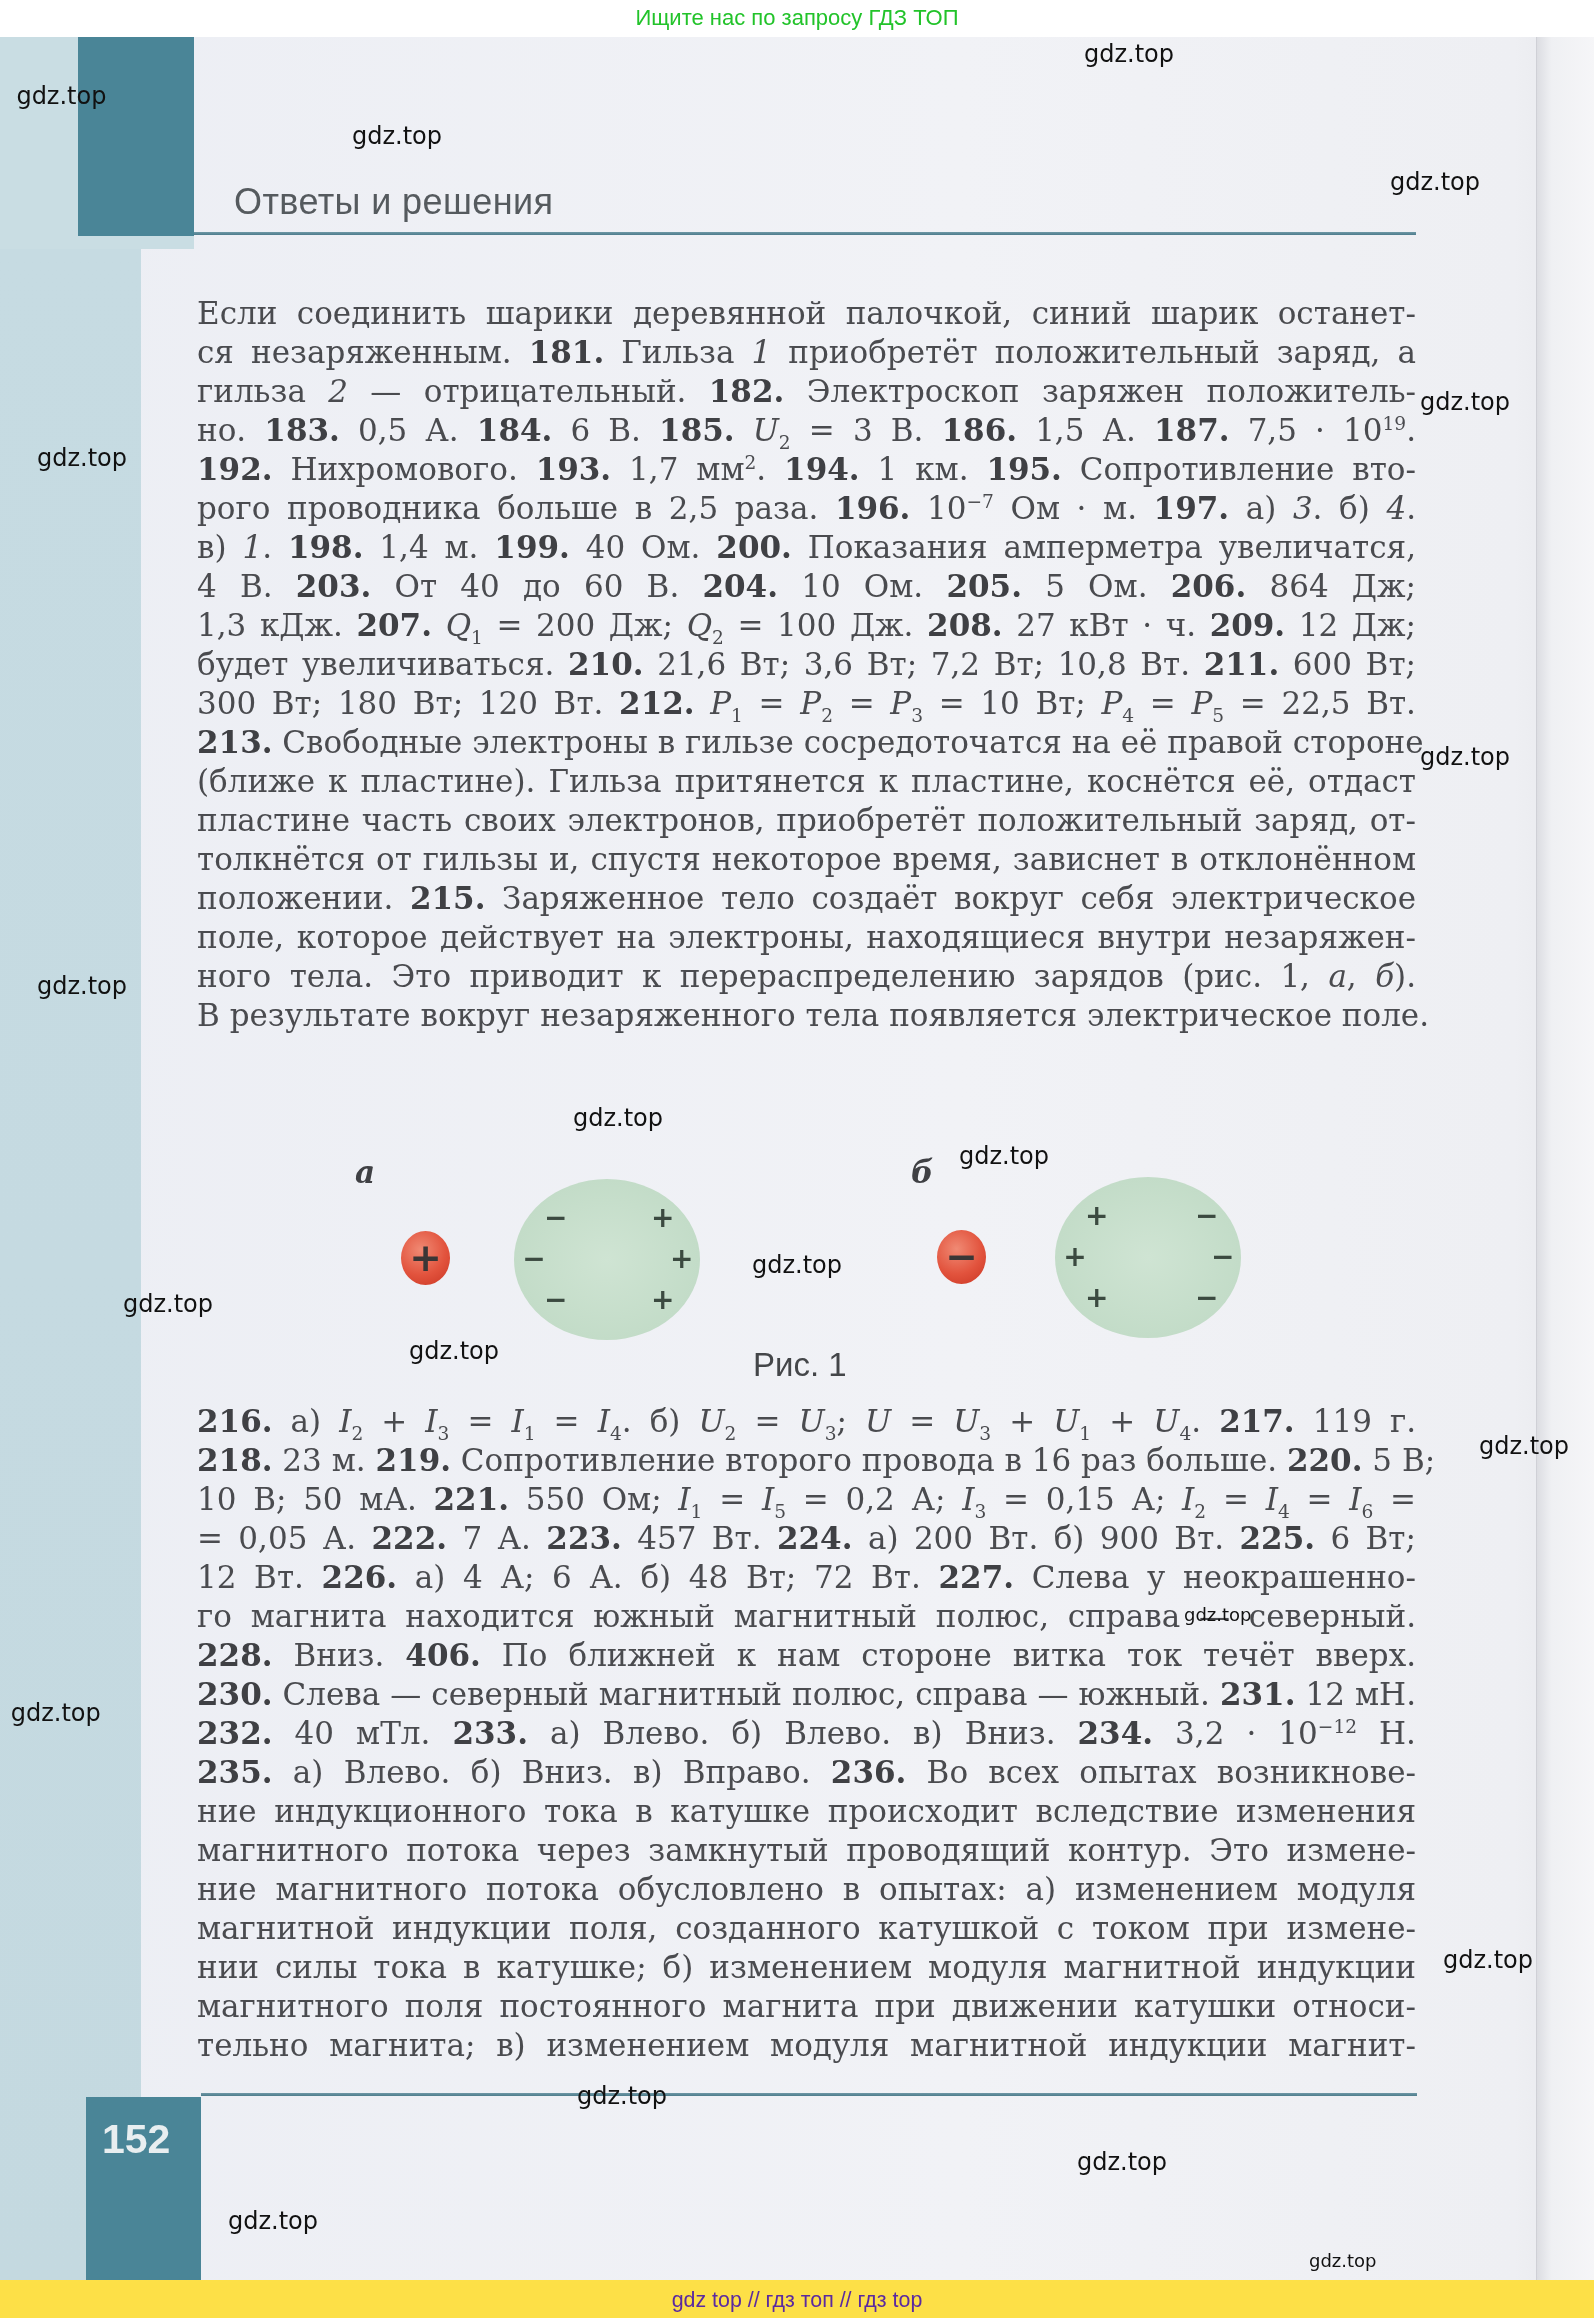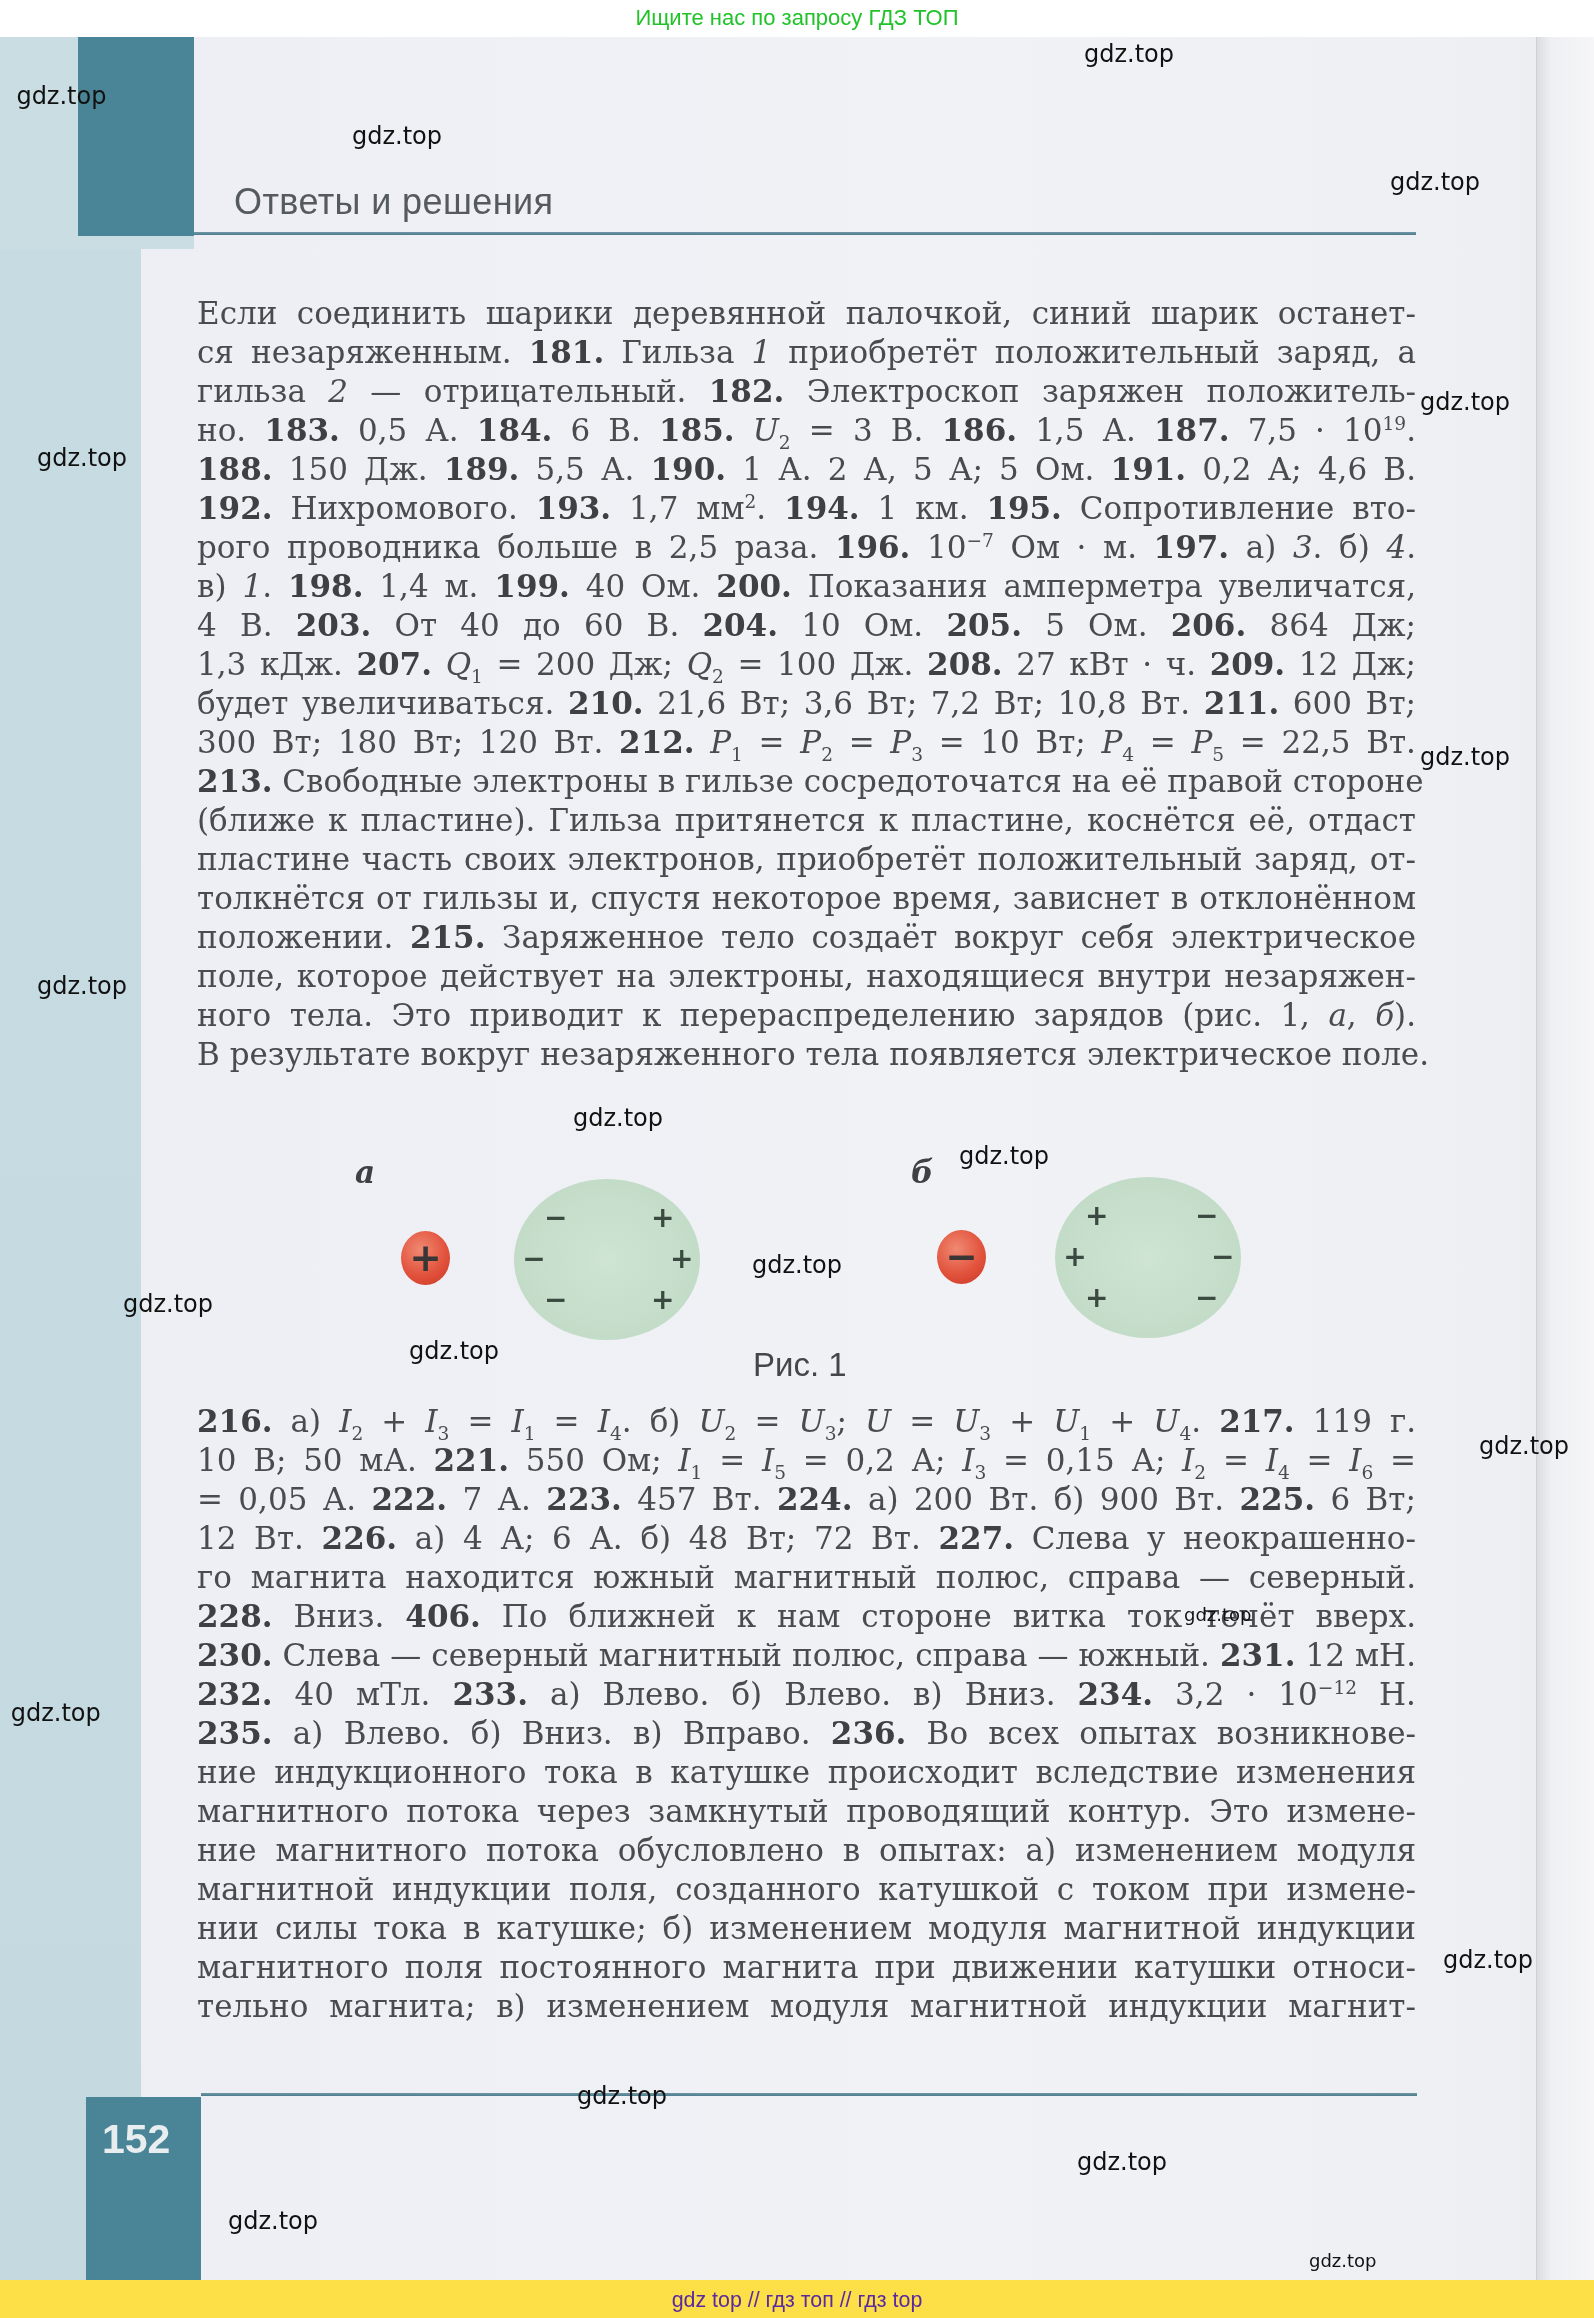--- a/index.html
+++ b/index.html
@@ -118,21 +118,20 @@
   <div class="page-edge"></div>
   <div class="header-block"></div>
   <div class="section-title">Ответы и решения</div>
   <div class="header-rule"></div>
 
   <div class="body-text text-block-1" id="text-block-1">
       <span class="line">Если соединить шарики деревянной палочкой, синий шарик останет-</span>
       <span class="line">ся незаряженным. <b>181.</b> Гильза <i>1</i> приобретёт положительный заряд, а</span>
       <span class="line">гильза <i>2</i> — отрицательный. <b>182.</b> Электроскоп заряжен положитель-</span>
       <span class="line">но. <b>183.</b> 0,5 А. <b>184.</b> 6 В. <b>185.</b> <i>U</i><sub>2</sub> = 3 В. <b>186.</b> 1,5 А. <b>187.</b> 7,5 · 10<sup>19</sup>.</span>
-      <span class="line"><b>188.</b> 150 Дж. <b>189.</b> 5,5 А. <b>190.</b> 1 А. 2 А, 5 А; 5 Ом. <b>191.</b> 0,2 А; 4,6 В.</span>
       <span class="line"><b>192.</b> Нихромового. <b>193.</b> 1,7 мм<sup>2</sup>. <b>194.</b> 1 км. <b>195.</b> Сопротивление вто-</span>
       <span class="line">рого проводника больше в 2,5 раза. <b>196.</b> 10<sup>−7</sup> Ом · м. <b>197.</b> а) <i>3</i>. б) <i>4</i>.</span>
       <span class="line">в) <i>1</i>. <b>198.</b> 1,4 м. <b>199.</b> 40 Ом. <b>200.</b> Показания амперметра увеличатся,</span>
       <span class="line">4 В. <b>203.</b> От 40 до 60 В. <b>204.</b> 10 Ом. <b>205.</b> 5 Ом. <b>206.</b> 864 Дж;</span>
       <span class="line">1,3 кДж. <b>207.</b> <i>Q</i><sub>1</sub> = 200 Дж; <i>Q</i><sub>2</sub> = 100 Дж. <b>208.</b> 27 кВт · ч. <b>209.</b> 12 Дж;</span>
       <span class="line">будет увеличиваться. <b>210.</b> 21,6 Вт; 3,6 Вт; 7,2 Вт; 10,8 Вт. <b>211.</b> 600 Вт;</span>
       <span class="line">300 Вт; 180 Вт; 120 Вт. <b>212.</b> <i>P</i><sub>1</sub> = <i>P</i><sub>2</sub> = <i>P</i><sub>3</sub> = 10 Вт; <i>P</i><sub>4</sub> = <i>P</i><sub>5</sub> = 22,5 Вт.</span>
       <span class="line"><b>213.</b> Свободные электроны в гильзе сосредоточатся на её правой стороне</span>
       <span class="line">(ближе к пластине). Гильза притянется к пластине, коснётся её, отдаст</span>
       <span class="line">пластине часть своих электронов, приобретёт положительный заряд, от-</span>
@@ -169,20 +168,21 @@
       <span class="charge" style="left:140px; top:25px;">−</span>
       <span class="charge" style="left:156px; top:66px;">−</span>
       <span class="charge" style="left:140px; top:107px;">−</span>
     </div>
 
     <div class="fig-caption">Рис. 1</div>
   </div>
 
   <div class="body-text text-block-2" id="text-block-2">
       <span class="line"><b>216.</b> а) <i>I</i><sub>2</sub> + <i>I</i><sub>3</sub> = <i>I</i><sub>1</sub> = <i>I</i><sub>4</sub>. б) <i>U</i><sub>2</sub> = <i>U</i><sub>3</sub>; <i>U</i> = <i>U</i><sub>3</sub> + <i>U</i><sub>1</sub> + <i>U</i><sub>4</sub>. <b>217.</b> 119 г.</span>
+      <span class="line"><b>218.</b> 23 м. <b>219.</b> Сопротивление второго провода в 16 раз больше. <b>220.</b> 5 В;</span>
       <span class="line">10 В; 50 мА. <b>221.</b> 550 Ом; <i>I</i><sub>1</sub> = <i>I</i><sub>5</sub> = 0,2 А; <i>I</i><sub>3</sub> = 0,15 А; <i>I</i><sub>2</sub> = <i>I</i><sub>4</sub> = <i>I</i><sub>6</sub> =</span>
       <span class="line">= 0,05 А. <b>222.</b> 7 А. <b>223.</b> 457 Вт. <b>224.</b> а) 200 Вт. б) 900 Вт. <b>225.</b> 6 Вт;</span>
       <span class="line">12 Вт. <b>226.</b> а) 4 А; 6 А. б) 48 Вт; 72 Вт. <b>227.</b> Слева у неокрашенно-</span>
       <span class="line">го магнита находится южный магнитный полюс, справа — северный.</span>
       <span class="line"><b>228.</b> Вниз. <b>406.</b> По ближней к нам стороне витка ток течёт вверх.</span>
       <span class="line"><b>230.</b> Слева — северный магнитный полюс, справа — южный. <b>231.</b> 12 мН.</span>
       <span class="line"><b>232.</b> 40 мТл. <b>233.</b> а) Влево. б) Влево. в) Вниз. <b>234.</b> 3,2 · 10<sup>−12</sup> Н.</span>
       <span class="line"><b>235.</b> а) Влево. б) Вниз. в) Вправо. <b>236.</b> Во всех опытах возникнове-</span>
       <span class="line">ние индукционного тока в катушке происходит вследствие изменения</span>
       <span class="line">магнитного потока через замкнутый проводящий контур. Это измене-</span>

